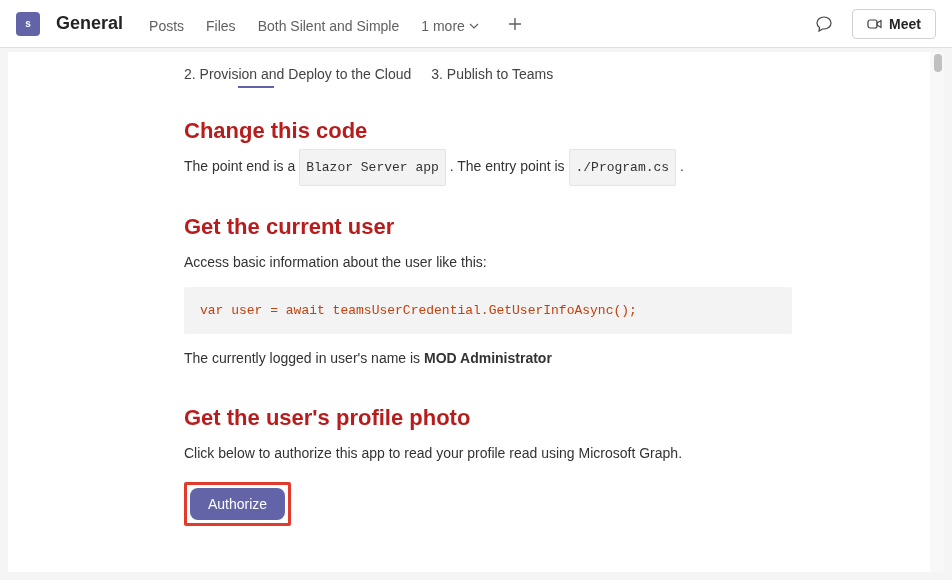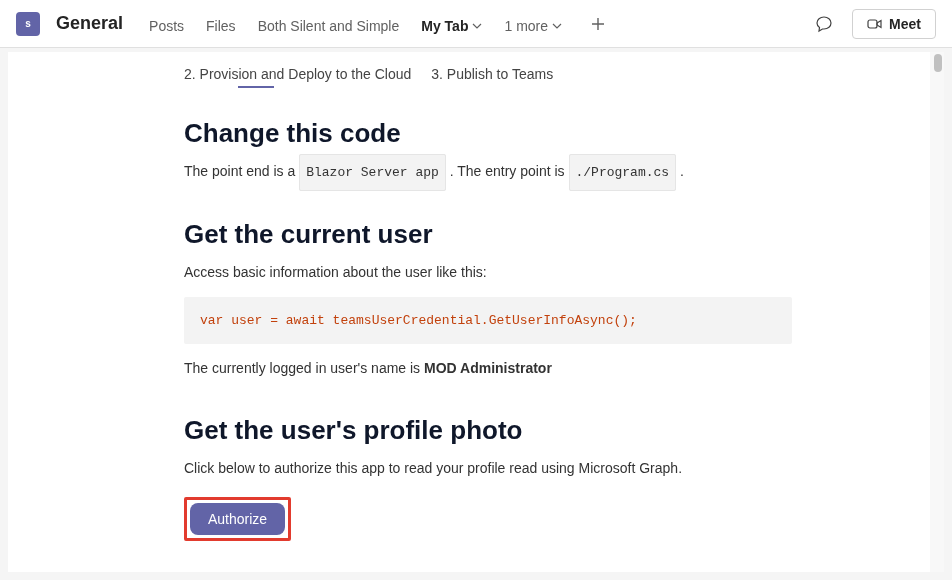--- a/index.html
+++ b/index.html
@@ -136,23 +136,23 @@
     .step {
       position: relative;
     }
     .step-underline {
       position: absolute;
       height: 2px;
       background: #6264a7;
       bottom: -6px;
     }
     h2 {
-      font-size: 26px;
+      font-size: 22px;
       font-weight: 700;
-      color: #0f172a;
+      color: #b91c1c;
       margin-top: 36px;
       margin-bottom: 12px;
     }
     p {
       font-size: 14px;
       color: #333;
       line-height: 1.5;
       margin-bottom: 8px;
     }
     code.inline {
@@ -214,28 +214,20 @@
 <body>
 
 <div class="header">
   <div class="header-left">
     <div class="app-icon">s</div>
     <span class="channel-title">General</span>
     <div class="tabs">
       <div class="tab">Posts</div>
       <div class="tab">Files</div>
       <div class="tab">Both Silent and Simple</div>
-      <div class="tab active">
-        <span>My Tab</span>
-        <span class="chevron-down">
-          <svg width="10" height="10" viewBox="0 0 10 10">
-              <path d="M1 3 L5 7 L9 3" stroke="#616161" stroke-width="1.2" fill="none"></path>
-            </svg>
-        </span>
-      </div>
       <div class="tab">
         <span>1 more</span>
         <span class="chevron-down">
           <svg width="10" height="10" viewBox="0 0 10 10">
               <path d="M1 3 L5 7 L9 3" stroke="#616161" stroke-width="1.2" fill="none"></path>
             </svg>
         </span>
       </div>
       <div class="add-tab">
         <svg width="14" height="14" viewBox="0 0 14 14">

